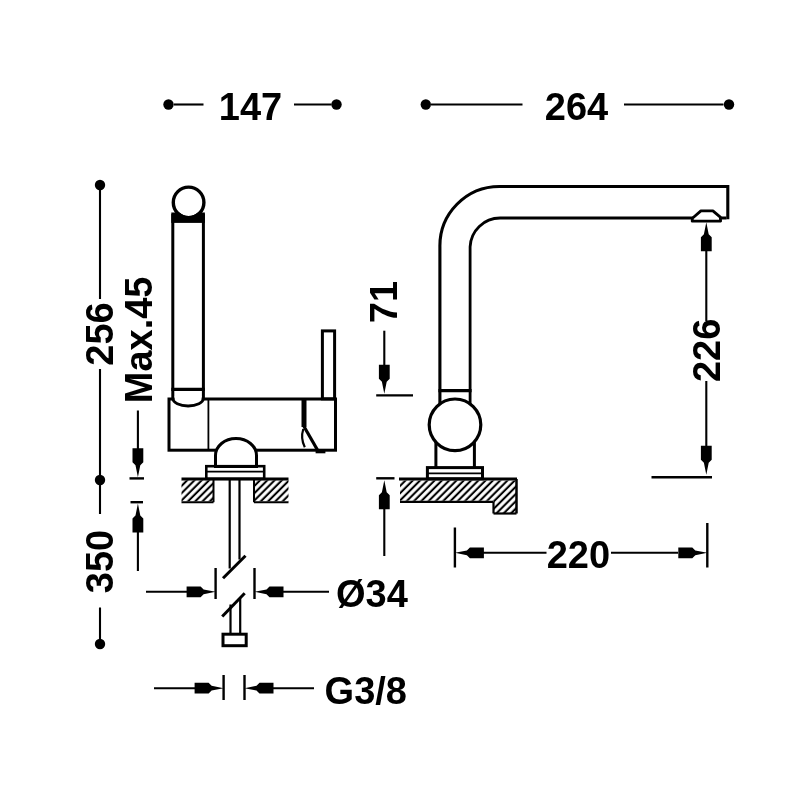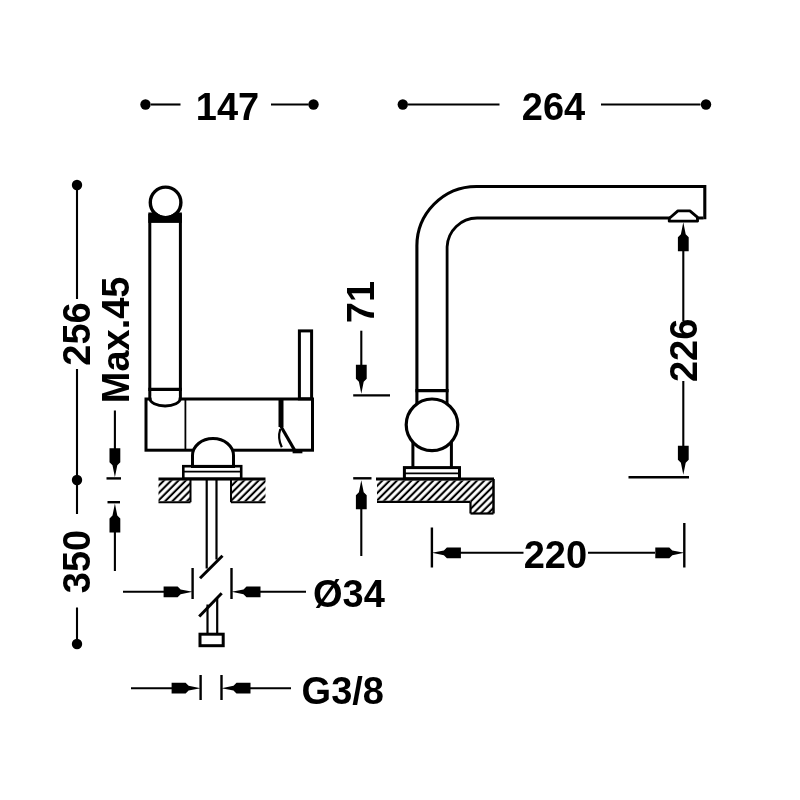--- a/index.html
+++ b/index.html
@@ -1,16 +1,16 @@
 <!DOCTYPE html>
 <html><head>
 <meta charset="utf-8">
 <style>
   html,body{margin:0;padding:0;background:#fff;}
-  .wrap{width:668px;height:800px;position:relative;background:#fff;}
+  .wrap{width:668px;height:800px;position:relative;background:#fff;padding-left:23px;}
   text{font-family:"Liberation Sans",sans-serif;font-weight:bold;fill:#000;}
 </style>
 </head>
 <body>
 <div class="wrap">
 <svg width="800" height="800" viewBox="0 0 800 800" xmlns="http://www.w3.org/2000/svg" style="filter:blur(0.55px)">
 <defs>
   <pattern id="h" width="5.15" height="8" patternUnits="userSpaceOnUse" patternTransform="rotate(45)">
     <line x1="2.5" y1="-1" x2="2.5" y2="9" stroke="#000" stroke-width="2.1"></line>
   </pattern>

